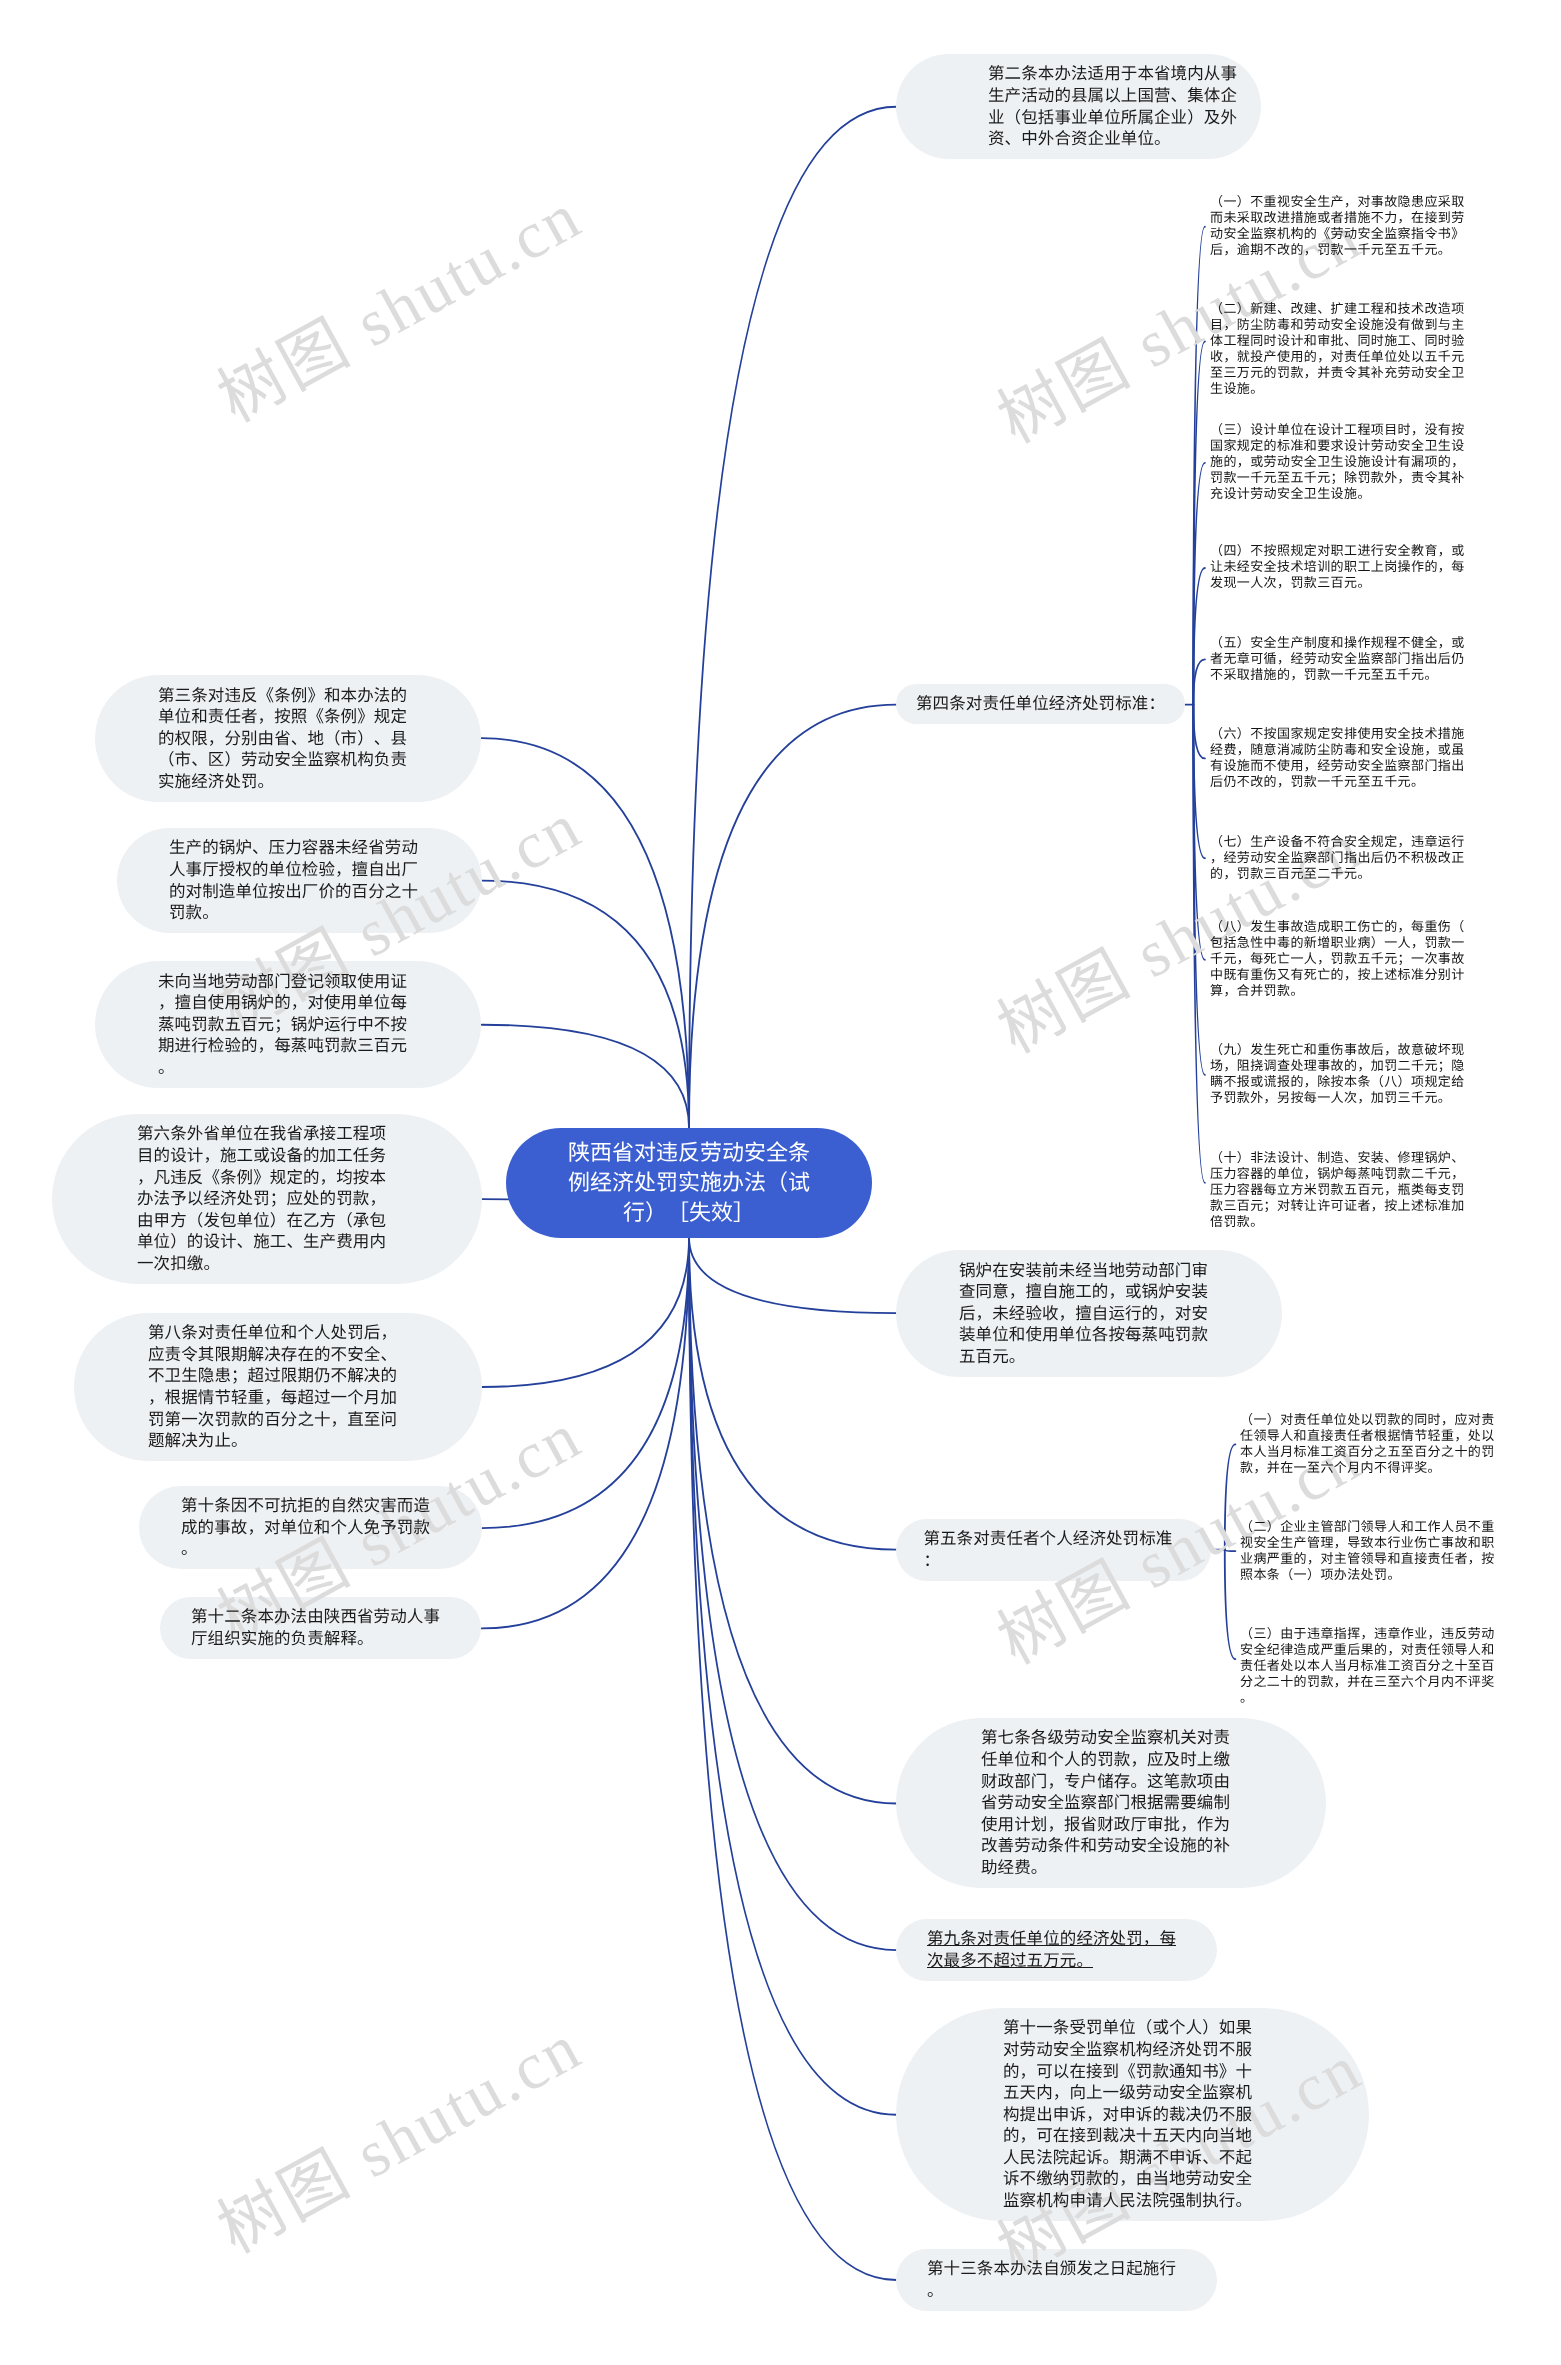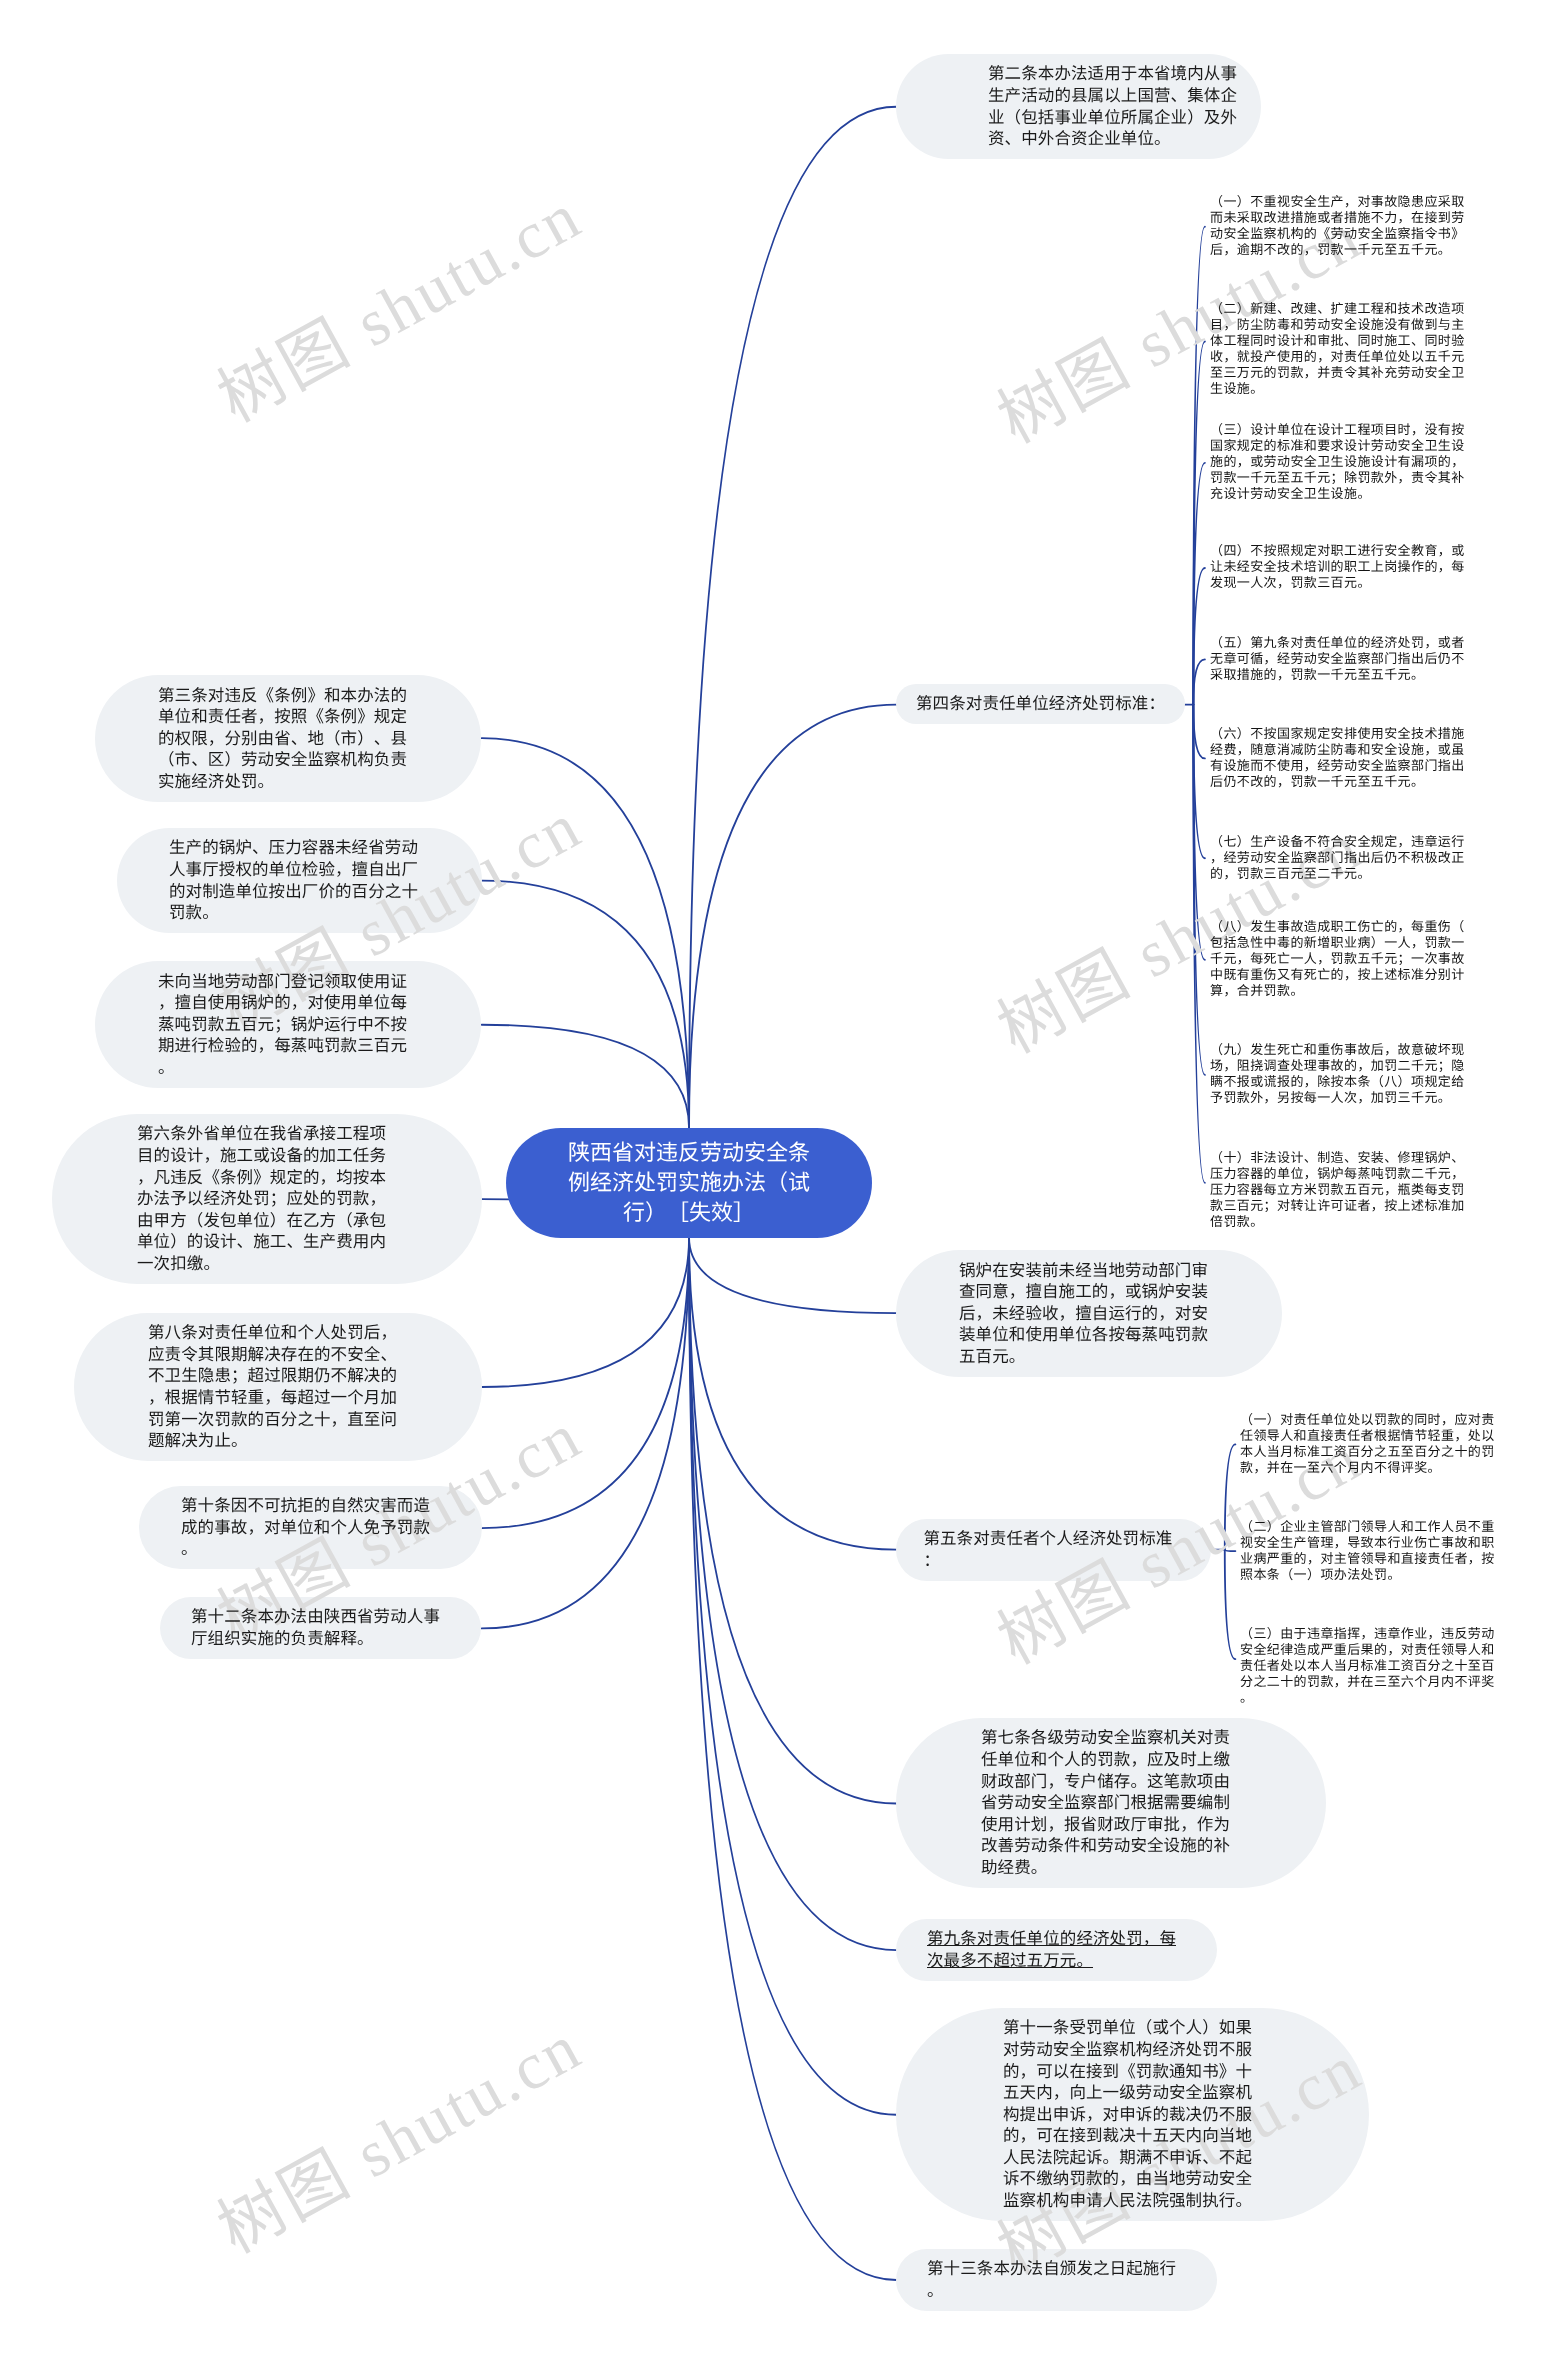--- a/index.html
+++ b/index.html
@@ -134,21 +134,21 @@
       <div class="node pill-txt" style="left: 139px; top: 1486px; width: 343px; height: 83px; padding-left: 42px;">
         <div class="t" style="font-size: 16.5px; line-height: 21.6px; width: 260px; letter-spacing: 0.1px;">第十条因不可抗拒的自然灾害而造成的事故，对单位和个人免予罚款。</div>
       </div>
       <div class="node pill-txt" style="left: 160px; top: 1597px; width: 321px; height: 62px; padding-left: 31px;">
         <div class="t" style="font-size: 16.5px; line-height: 21.6px; width: 260px; letter-spacing: 0.1px;">第十二条本办法由陕西省劳动人事厅组织实施的负责解释。</div>
       </div>
       <div class="leaf" style="left: 1210px; top: 194px; width: 265px; font-size: 13px; line-height: 16px; letter-spacing: 0.4px;"><span>（一）不重视安全生产，对事故隐患应采取而未采取改进措施或者措施不力，在接到劳动安全监察机构的《劳动安全监察指令书》后，逾期不改的，罚款一千元至五千元。</span></div>
       <div class="leaf" style="left: 1210px; top: 301px; width: 265px; font-size: 13px; line-height: 16px; letter-spacing: 0.4px;"><span>（二）新建、改建、扩建工程和技术改造项目，防尘防毒和劳动安全设施没有做到与主体工程同时设计和审批、同时施工、同时验收，就投产使用的，对责任单位处以五千元至三万元的罚款，并责令其补充劳动安全卫生设施。</span></div>
       <div class="leaf" style="left: 1210px; top: 422px; width: 265px; font-size: 13px; line-height: 16px; letter-spacing: 0.4px;"><span>（三）设计单位在设计工程项目时，没有按国家规定的标准和要求设计劳动安全卫生设施的，或劳动安全卫生设施设计有漏项的，罚款一千元至五千元；除罚款外，责令其补充设计劳动安全卫生设施。</span></div>
       <div class="leaf" style="left: 1210px; top: 543px; width: 265px; font-size: 13px; line-height: 16px; letter-spacing: 0.4px;"><span>（四）不按照规定对职工进行安全教育，或让未经安全技术培训的职工上岗操作的，每发现一人次，罚款三百元。</span></div>
-      <div class="leaf" style="left: 1210px; top: 635px; width: 265px; font-size: 13px; line-height: 16px; letter-spacing: 0.4px;"><span>（五）第九条对责任单位的经济处罚，或者无章可循，经劳动安全监察部门指出后仍不采取措施的，罚款一千元至五千元。</span></div>
+      <div class="leaf" style="left: 1210px; top: 635px; width: 265px; font-size: 13px; line-height: 16px; letter-spacing: 0.4px;"><span>（五）安全生产制度和操作规程不健全，或者无章可循，经劳动安全监察部门指出后仍不采取措施的，罚款一千元至五千元。</span></div>
       <div class="leaf" style="left: 1210px; top: 726px; width: 265px; font-size: 13px; line-height: 16px; letter-spacing: 0.4px;"><span>（六）不按国家规定安排使用安全技术措施经费，随意消减防尘防毒和安全设施，或虽有设施而不使用，经劳动安全监察部门指出后仍不改的，罚款一千元至五千元。</span></div>
       <div class="leaf" style="left: 1210px; top: 834px; width: 265px; font-size: 13px; line-height: 16px; letter-spacing: 0.4px;"><span>（七）生产设备不符合安全规定，违章运行，经劳动安全监察部门指出后仍不积极改正的，罚款三百元至二千元。</span></div>
       <div class="leaf" style="left: 1210px; top: 919px; width: 265px; font-size: 13px; line-height: 16px; letter-spacing: 0.4px;"><span>（八）发生事故造成职工伤亡的，每重伤（包括急性中毒的新增职业病）一人，罚款一千元，每死亡一人，罚款五千元；一次事故中既有重伤又有死亡的，按上述标准分别计算，合并罚款。</span></div>
       <div class="leaf" style="left: 1210px; top: 1042px; width: 265px; font-size: 13px; line-height: 16px; letter-spacing: 0.4px;"><span>（九）发生死亡和重伤事故后，故意破坏现场，阻挠调查处理事故的，加罚二千元；隐瞒不报或谎报的，除按本条（八）项规定给予罚款外，另按每一人次，加罚三千元。</span></div>
       <div class="leaf" style="left: 1210px; top: 1150px; width: 265px; font-size: 13px; line-height: 16px; letter-spacing: 0.4px;"><span>（十）非法设计、制造、安装、修理锅炉、压力容器的单位，锅炉每蒸吨罚款二千元，压力容器每立方米罚款五百元，瓶类每支罚款三百元；对转让许可证者，按上述标准加倍罚款。</span></div>
       <div class="leaf" style="left: 1240px; top: 1412px; width: 265px; font-size: 13px; line-height: 16px; letter-spacing: 0.4px;"><span>（一）对责任单位处以罚款的同时，应对责任领导人和直接责任者根据情节轻重，处以本人当月标准工资百分之五至百分之十的罚款，并在一至六个月内不得评奖。</span></div>
       <div class="leaf" style="left: 1240px; top: 1519px; width: 265px; font-size: 13px; line-height: 16px; letter-spacing: 0.4px;"><span>（二）企业主管部门领导人和工作人员不重视安全生产管理，导致本行业伤亡事故和职业病严重的，对主管领导和直接责任者，按照本条（一）项办法处罚。</span></div>
       <div class="leaf" style="left: 1240px; top: 1626px; width: 265px; font-size: 13px; line-height: 16px; letter-spacing: 0.4px;"><span>（三）由于违章指挥，违章作业，违反劳动安全纪律造成严重后果的，对责任领导人和责任者处以本人当月标准工资百分之十至百分之二十的罚款，并在三至六个月内不评奖。</span></div>
     </div>
 </div>

